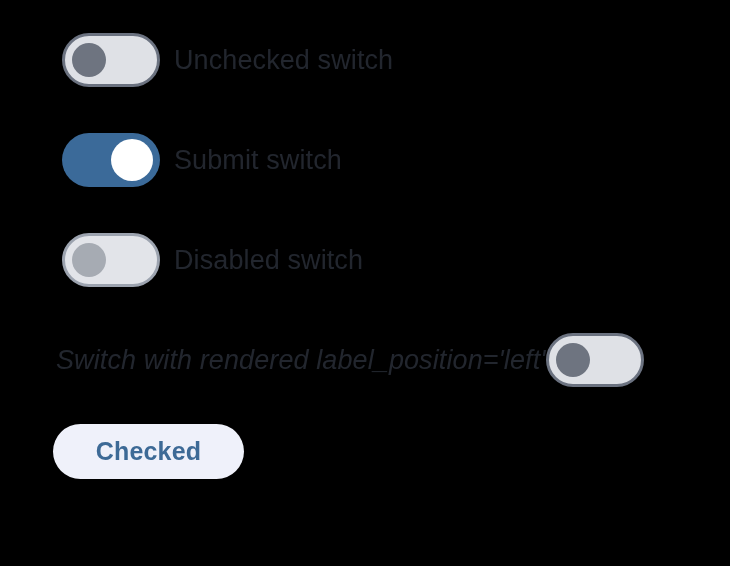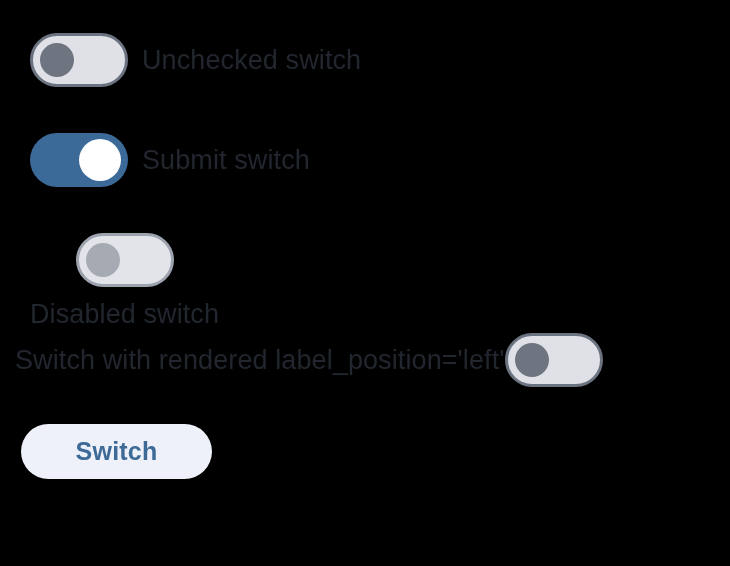--- a/index.html
+++ b/index.html
@@ -11,20 +11,21 @@
     height: 566px;
     background: #000000;
     font-family: "Liberation Sans", sans-serif;
     overflow: hidden;
   }
 
   .page {
     position: relative;
     width: 684px;
     height: 566px;
+    margin-left: 32px;
   }
 
   
   .switch-row {
     position: absolute;
     display: flex;
     align-items: center;
     gap: 14px;
   }
 
@@ -89,26 +90,27 @@
     font-size: 27px;
     line-height: 1;
     color: #22262E;
     white-space: nowrap;
     letter-spacing: 0.1px;
   }
 
   
   #row-unchecked { left: 30px; top: 33px; }
   #row-checked   { left: 30px; top: 133px; }
-  #row-disabled  { left: 30px; top: 233px; flex-direction: column; }
+  #row-disabled  { left: 30px; top: 233px; }
 
   #row-left-label {
-    left: 15px;
+    left: 24px;
     top: 333px;
     gap: 0;
+    font-style: italic;
   }
 
   
   .submit-button {
     position: absolute;
     left: 21px;
     top: 424px;
     width: 191px;
     height: 55px;
     border: none;
@@ -149,15 +151,15 @@
     <span class="switch-label">Disabled switch</span>
   </div>
 
   <div class="switch-row" id="row-left-label">
     <span class="switch-label">Switch with rendered label_position='left'</span>
     <div class="switch off">
       <span class="knob"></span>
     </div>
   </div>
 
-  <button class="submit-button">Switch</button>
+  <button class="submit-button">Checked</button>
 
 </div>
 
 </body></html>

